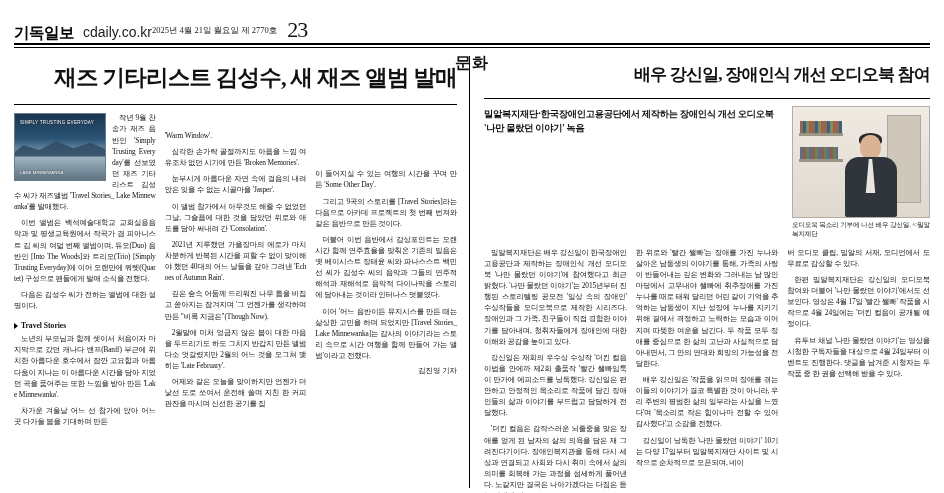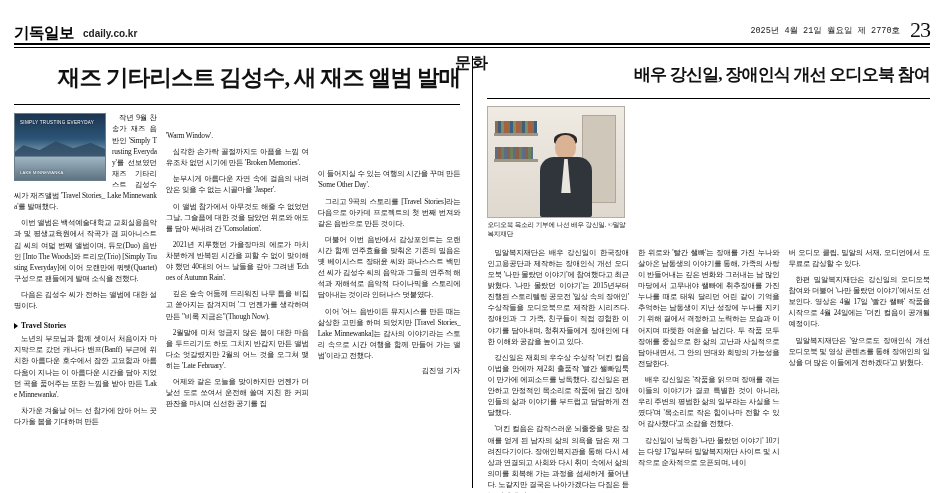--- a/index.html
+++ b/index.html
@@ -16,63 +16,61 @@
   }
   .page {
     width: 944px; height: 493px;
     padding: 8px 14px 0 14px;
     position: relative;
   }
   
   .masthead {
     display: flex;
     align-items: flex-end;
-    justify-content: space-between;
     height: 34px;
     padding-bottom: 2px;
   }
   .mast-left {
     display: flex;
     align-items: flex-end;
     gap: 9px;
   }
   .paper-name {
     font-family: "Liberation Serif", serif;
     font-weight: bold;
     font-size: 15.5px;
     letter-spacing: -0.5px;
     color: #000;
     line-height: 1;
   }
   .paper-url {
     font-family: "Liberation Sans", sans-serif;
-    font-size: 10px;
+    font-size: 14px;
     color: #222;
     line-height: 1;
     padding-bottom: 1px;
-    font-weight: bold;
   }
   .section-name {
     font-family: "Liberation Serif", serif;
     font-weight: bold;
     font-size: 16px;
     letter-spacing: 1px;
     position: absolute;
     left: 0; right: 0;
     text-align: center;
     top: 14px;
     margin-top: 39px;
   }
   .mast-right {
     display: flex;
     align-items: flex-end;
     gap: 10px;
   }
   .issue-info {
-    font-family: Liberation Mono, monospace;
+    font-family: Liberation Serif, serif;
     font-size: 8.5px;
     color: #222;
     padding-bottom: 3px;
     margin-top: 12px;
   }
   .page-number {
     font-family: "Liberation Serif", serif;
     font-weight: normal;
     font-size: 22px;
     line-height: 0.85;
@@ -370,20 +368,21 @@
       </div>
     </div>
 
     <div class="divider-v"></div>
 
     <div class="story story-right">
       <div class="headline smaller">배우 강신일, 장애인식 개선 오디오북 참여</div>
       <div class="rule-under-head"></div>
 
       <div class="right-top">
+        <div class="lead-box">밀알복지재단·한국장애인고용공단에서 제작하는 장애인식 개선 오디오북 '나만 몰랐던 이야기' 녹음</div>
         <div class="photo-wrap">
           <div class="photo">
             <div class="wall"></div>
             <div class="shelfa"></div>
             <div class="books"></div>
             <div class="shelfb"></div>
             <div class="books2"></div>
             <div class="door"></div>
             <div class="person">
               <div class="hair"></div>
@@ -403,19 +402,19 @@
           <p class="body indent">'더킨 컬음은 감작스러운 뇌졸중을 맞은 장애를 얻게 된 남자의 삶의 의욕을 담은 재 그려진다기이다. 장애인복지관을 통해 다시 세상과 연결되고 사회와 다시 취미 속에서 삶의 의미를 회복해 가는 과정을 섬세하게 풀어낸다. 노같지만 결국은 나아가겠다는 다짐은 듣는 이에게 진</p>
         </div>
         <div class="col">
           <p class="body">한 위로와 '빨간 쌜빠'는 장애를 가진 누나와 살아온 남동생의 이야기를 통해, 가족의 사랑이 반들어내는 깊은 변화와 그러내는 남 많인 마당에서 고무내야 쌜빠에 취추장애를 가진 누나를 때로 태워 달리던 어린 같이 기억을 추억하는 남동생이 지난 성장에 누나를 지키기 위해 곁에서 격정하고 노력하는 모습과 이어지며 따뜻한 여운을 남긴다. 두 작품 모두 장애를 중심으로 한 삶의 고난과 사실적으로 담아내면서, 그 안의 연대와 희망의 가능성을 전달한다.</p>
           <p class="body indent">배우 강신일은 '작품을 읽으며 장애를 겪는 이들의 이야기가 결코 특별한 것이 아니라, 우리 주변의 평범한 삶의 일부라는 사실을 느꼈다'며 '목소리로 작은 힘이나마 전할 수 있어 감사했다'고 소감을 전했다.</p>
           <p class="body indent">강신일이 낭독한 '나만 몰랐던 이야기' 10기는 다양 17일부터 밀알복지재단 사이트 및 시작으로 순차적으로 오픈되며, 네이</p>
         </div>
         <div class="col">
           <p class="body">버 오디오 클립, 밀알의 서재, 오디언에서 도 무료로 감상할 수 있다.</p>
           <p class="body indent">한편 밀알복지재단은 강신일의 오디오북 참여와 더불어 '나만 몰랐던 이야기'에서도 선보인다. 영상은 4월 17일 '빨간 쌜빠' 작품을 시작으로 4월 24일에는 '더킨 컬음이 공개될 예정이다.</p>
-          <p class="body indent">밀알복지재단은 '앞으로도 장애인식 개선 오디오북 및 영상 콘텐츠를 통해 장애인의 일상을 더 많은 이들에게 전하겠다'고 밝혔다.</p>
+          <p class="body indent">유투브 채널 '나만 몰랐던 이야기'는 영상을 시청한 구독자들을 대상으로 4월 24일부터 이벤트도 진행한다. 댓글을 남겨준 시청자는 두 작품 중 한 권을 선택해 받을 수 있다.</p>
         </div>
       </div>
     </div>
 
   </div>
 </div>
 
 </body></html>

